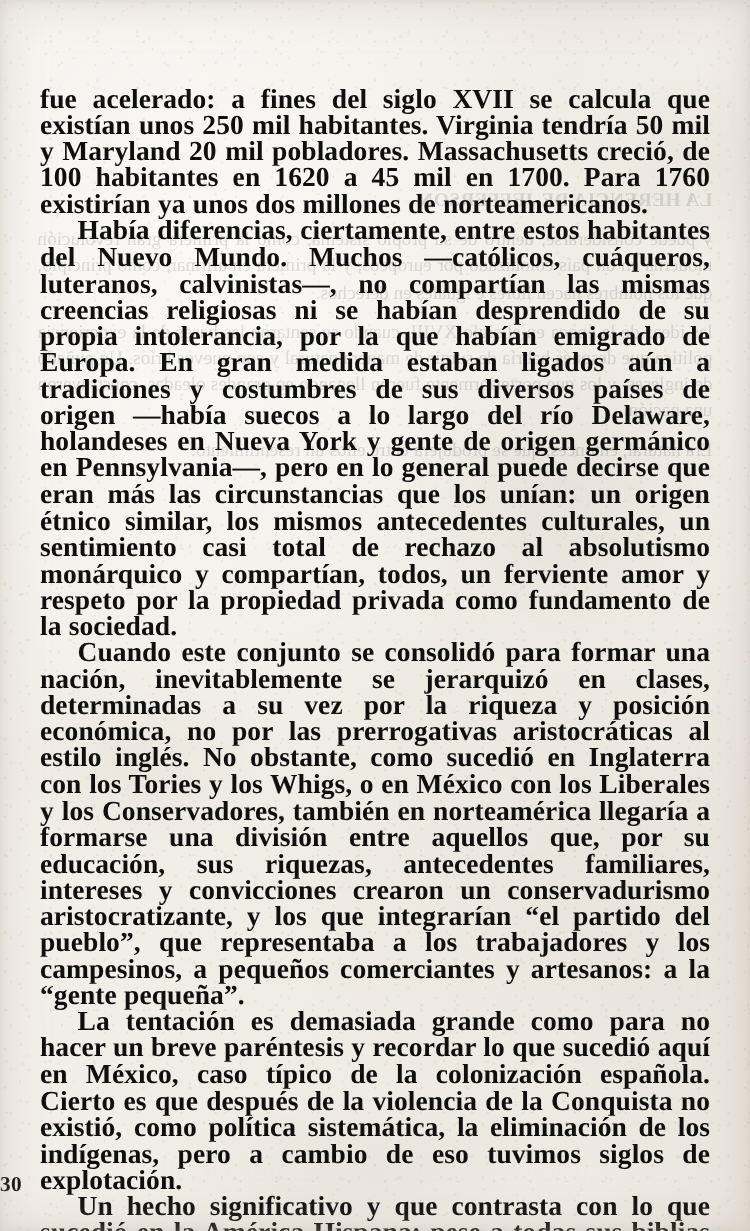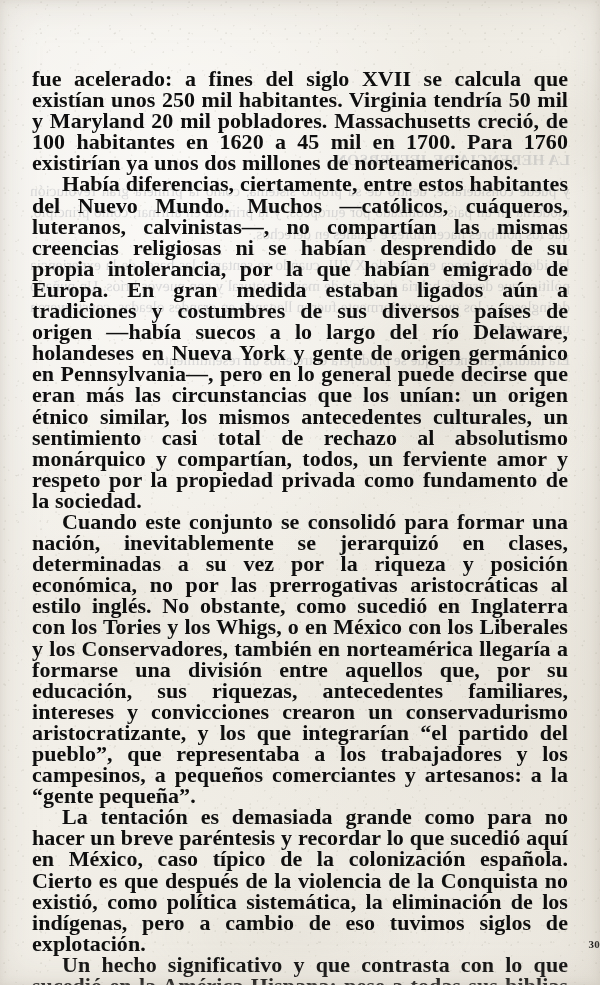--- a/index.html
+++ b/index.html
@@ -109,22 +109,22 @@
   .ink {
     filter: blur(.16px) contrast(1.06);
   }
 
   
   .folio {
     position: absolute;
     left: 0;
     right: 0;
     top: 938px;
-    text-align: right;
-    font-size: 11px;
+    text-align: left;
+    font-size: 17px;
     font-weight: bold;
     color: #121212;
     letter-spacing: .3px;
   }
 
   
   .vignette {
     position: absolute;
     inset: 0;
     pointer-events: none;

